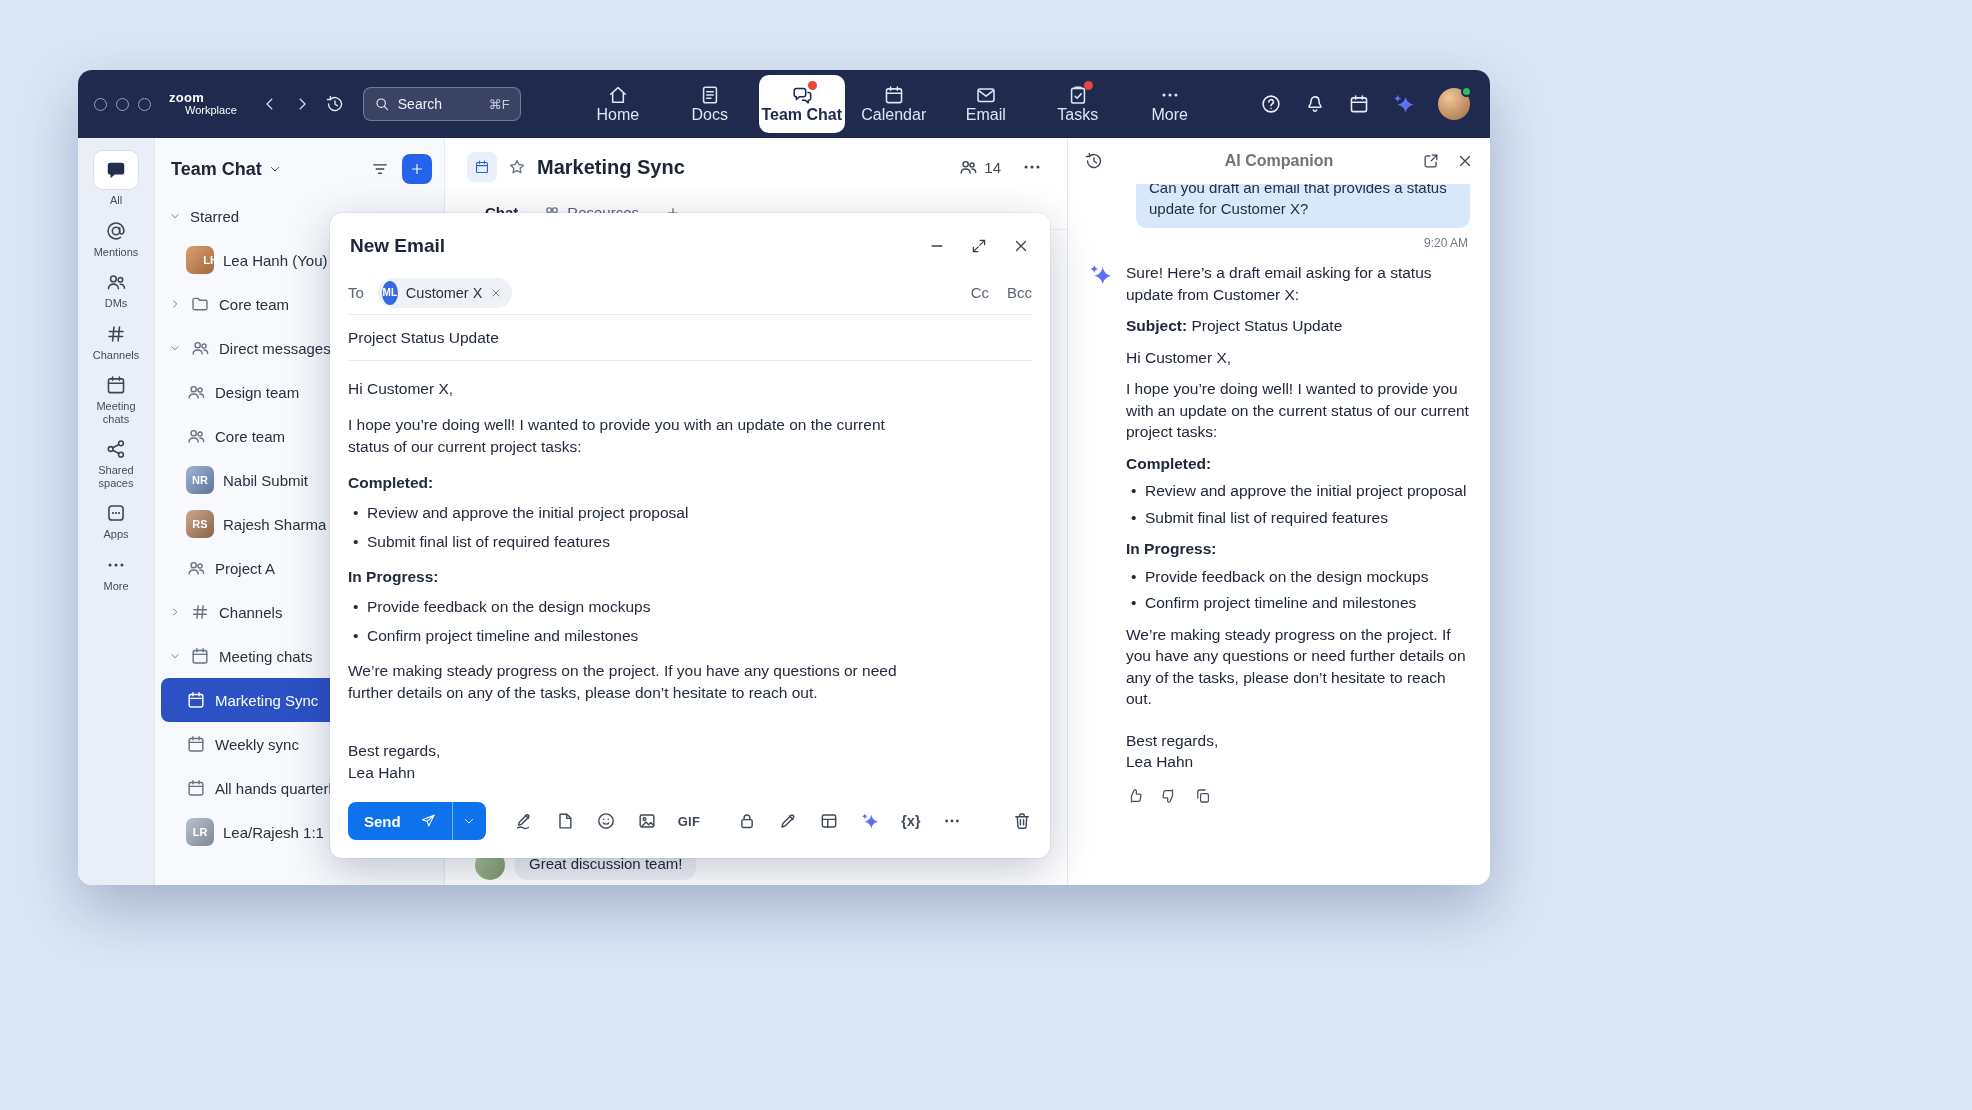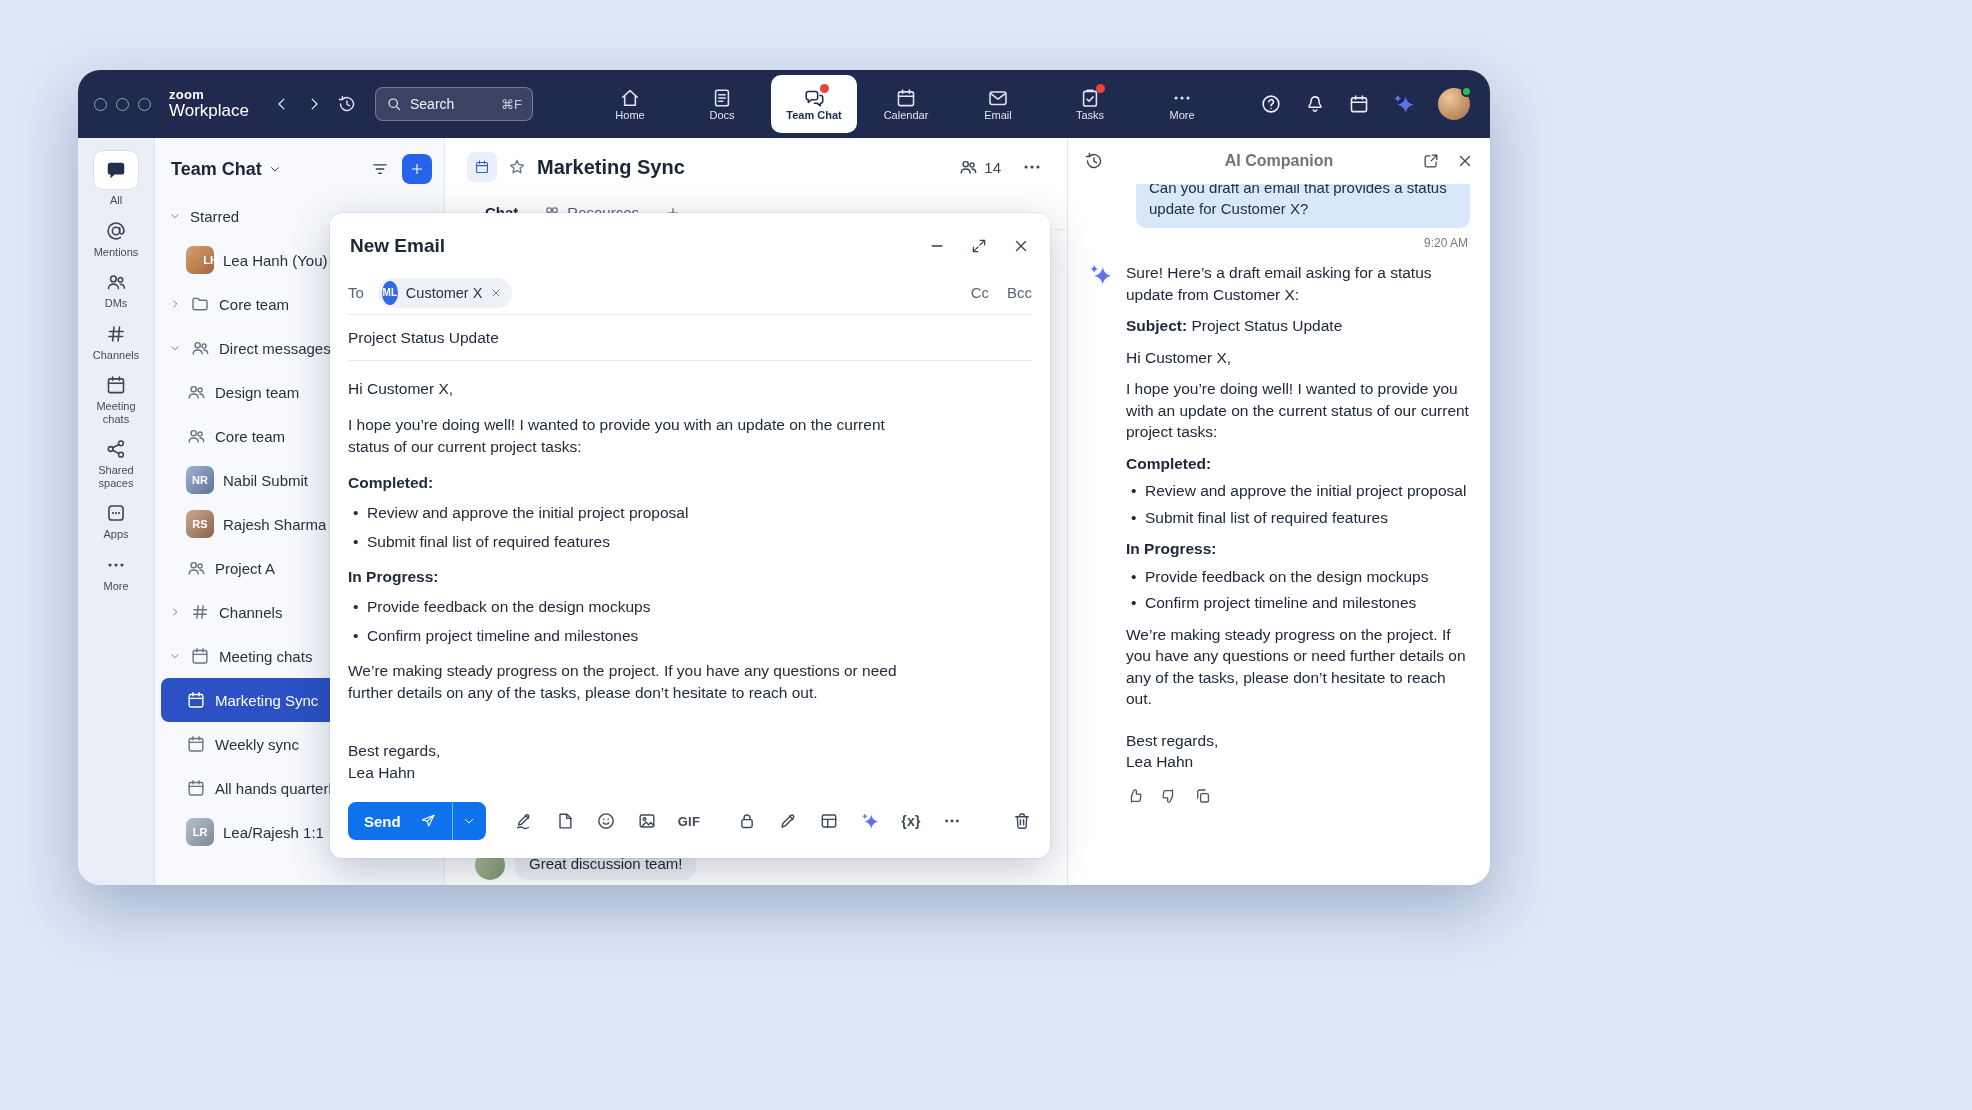--- a/index.html
+++ b/index.html
@@ -5,37 +5,37 @@
   * { margin:0; padding:0; box-sizing:border-box; }
   html,body { width:1972px; height:1110px; }
   body { background:#dbe6f6; font-family:"Liberation Sans",sans-serif; overflow:hidden; position:relative; }
   [data-interactable="true"] { cursor:pointer; }
 
   .ic { display:block; stroke:currentColor; fill:none; stroke-width:1.7; stroke-linecap:round; stroke-linejoin:round; }
   .s12{width:12px;height:12px}.s14{width:14px;height:14px}.s16{width:16px;height:16px}.s18{width:18px;height:18px}
   .s20{width:20px;height:20px}.s22{width:22px;height:22px}.s24{width:24px;height:24px}.s26{width:26px;height:26px}
   .rot90{ transform:rotate(-90deg); }
 
-  .window { position:absolute; left:78px; top:70px; width:1412px; height:815px; background:#fff; border-radius:22px;
+  .window { position:absolute; left:78px; top:70px; width:1412px; height:815px; background:#fff; border-radius:14px;
             box-shadow:0 24px 60px rgba(20,40,90,.28); overflow:hidden; display:flex; flex-direction:column; }
 
   
   .topbar { flex:0 0 68px; background:#1f2a4e; display:flex; align-items:center; padding:0 20px 0 16px; color:#fff; }
   .lights { display:flex; gap:9px; margin-right:18px; }
   .light { width:13px; height:13px; border-radius:50%; border:1.5px solid #98a2b6; }
   .logo { display:flex; flex-direction:column; line-height:1.05; margin-right:24px; }
   .logo-zoom { font-size:13px; font-weight:700; letter-spacing:.3px; }
-  .logo-wp { font-size:17px; font-weight:500; }
+  .logo-wp { font-size:11px; font-weight:500;margin-left:16px; }
   .histbtns { display:flex; align-items:center; gap:14px; margin-right:18px; color:#dfe6f3; }
   .searchbox { width:158px; height:34px; border-radius:8px; background:rgba(255,255,255,.12); border:1px solid rgba(255,255,255,.3);
                display:flex; align-items:center; gap:8px; padding:0 10px; font-size:14px; color:#eef2fa; }
   .searchbox .kbd { margin-left:auto; color:#c3cde0; font-size:13px; }
   .mainnav { display:flex; align-items:center; gap:6px; margin-left:54px; }
   .nav-item { width:86px; height:58px; border-radius:10px; display:flex; flex-direction:column; align-items:center; justify-content:center;
-              gap:0; font-size:11px; color:#dfe6f2;text-align:center; }
+              gap:0; font-size:16px; color:#dfe6f2;text-align:center; }
   .nav-item .iconwrap { position:relative; }
   .nav-item.active { background:#fff; color:#1f2a4e; font-weight:600; }
   .badge-dot { position:absolute; top:-3px; right:-4px; width:9px; height:9px; border-radius:50%; background:#e8453b; }
   .topright { margin-left:auto; display:flex; align-items:center; gap:22px; color:#e9eef8; }
   .tb-avatar { width:32px; height:32px; border-radius:50%; background:radial-gradient(circle at 35% 30%, #f0c79a, #a26a41); position:relative; }
   .tb-avatar .status { position:absolute; top:-2px; right:-2px; width:11px; height:11px; border-radius:50%; background:#2ebd59; border:2px solid #1f2a4e; }
 
   
   .content { flex:1; display:flex; position:relative; min-height:0; }
 

